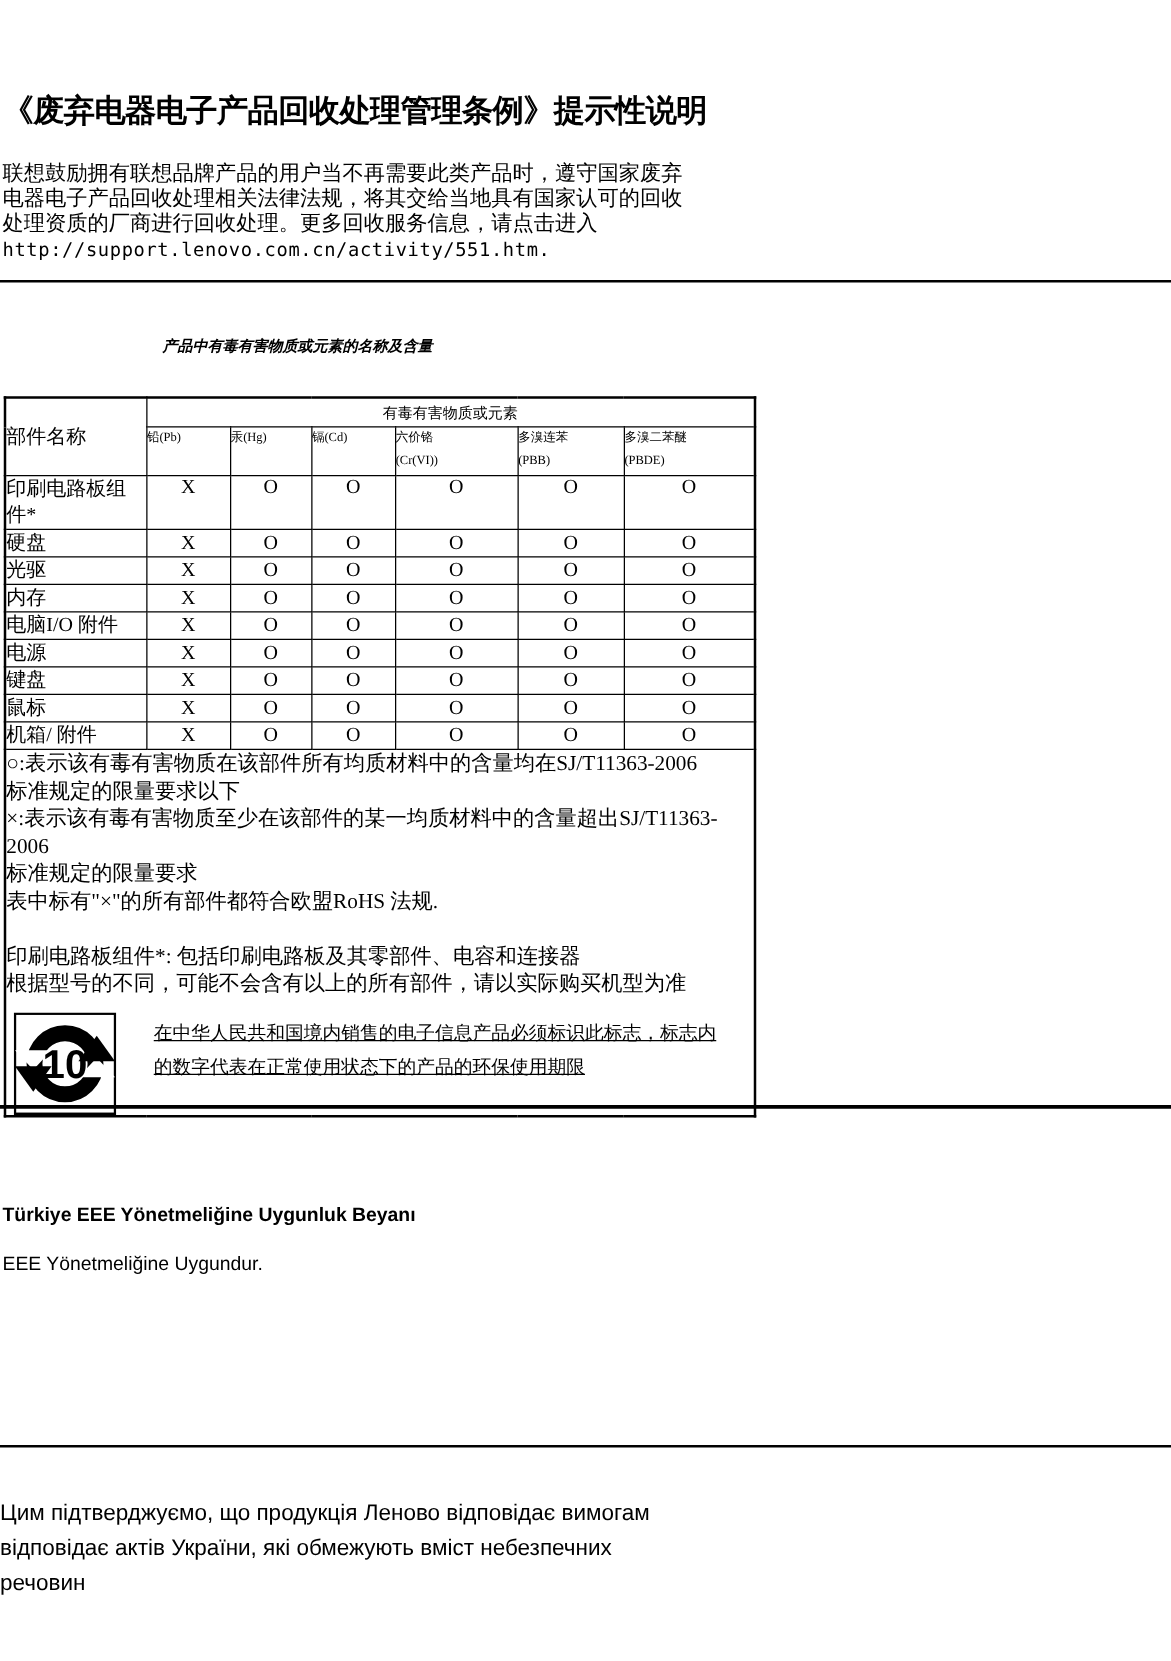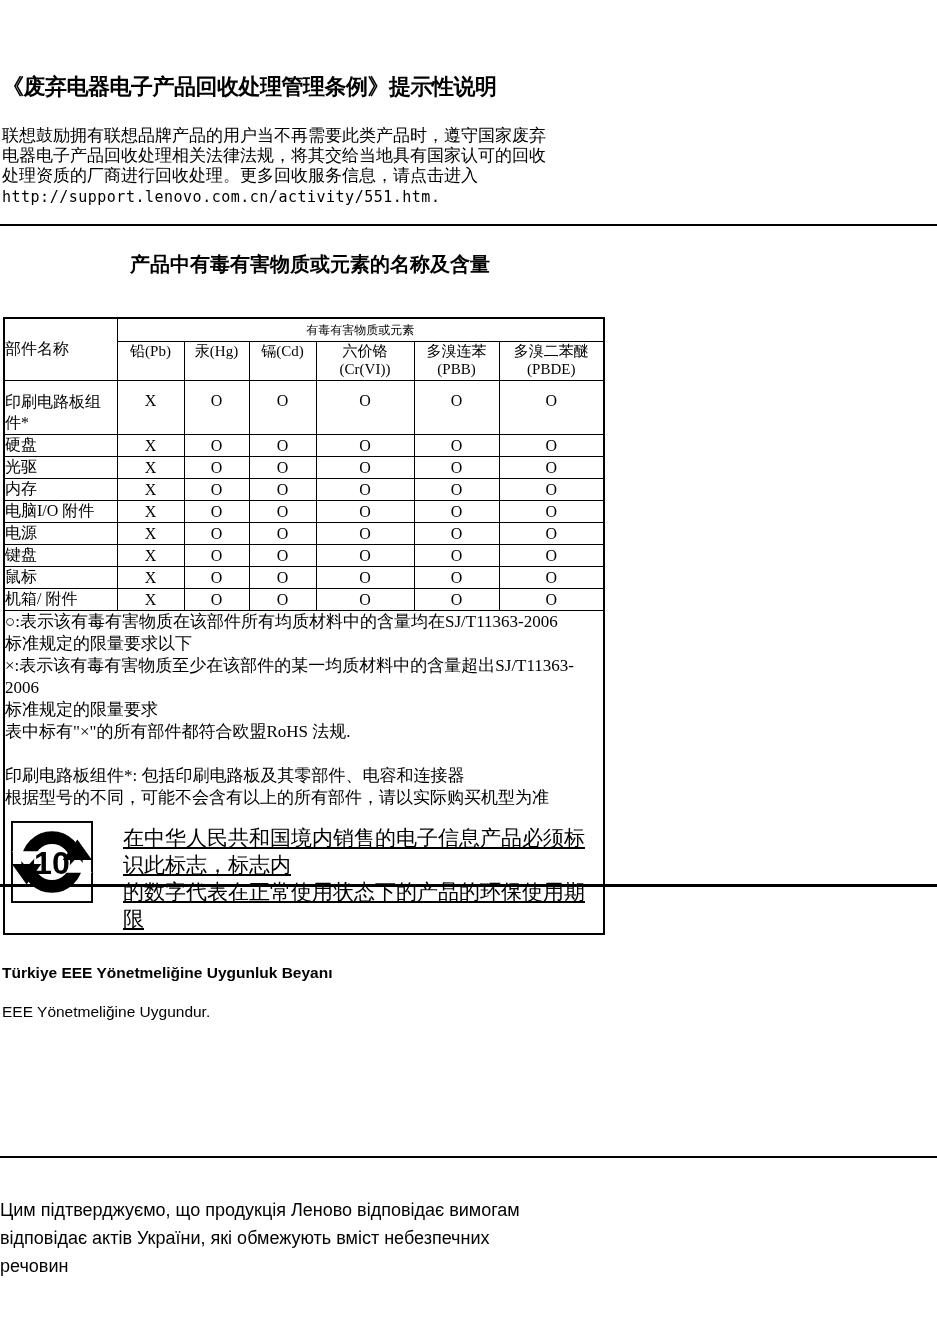--- a/index.html
+++ b/index.html
@@ -1,47 +1,47 @@
 <!DOCTYPE html>
 <html><head>
 <meta charset="utf-8">
 <style>
   html,body{margin:0;padding:0;background:#fff;}
   body{width:937px;height:1329px;position:relative;font-family:"Liberation Sans",sans-serif;color:#000;}
   .page{position:absolute;left:0;top:0;width:937px;height:1329px;background:#fff;overflow:hidden;}
 
   
   .sec-recycle{position:absolute;left:2px;top:72px;width:640px;}
-  .sec-recycle h1{font-size:22px;font-weight:bold;letter-spacing:-0.5px;margin:0 0 24px 0;font-family:Liberation Serif, serif;}
+  .sec-recycle h1{font-size:25px;font-weight:bold;letter-spacing:-0.5px;margin:0 0 24px 0;font-family:Liberation Serif, serif;}
   .cn-body{font-size:17px;line-height:20px;}
   .cn-url{font-family:"DejaVu Sans Mono",monospace;font-size:15px;margin-top:1px;letter-spacing:0.5px;}
 
   .rule{position:absolute;left:0;width:937px;background:#000;}
   .rule-1{top:224px;height:2px;}
   .rule-2{top:884px;height:3px;}
   .rule-3{top:1156px;height:2px;}
 
   
-  .tbl-caption{position:absolute;left:130px;top:251px;font-size:20px;font-weight:bold;}
+  .tbl-caption{position:absolute;left:130px;top:269px;font-size:12px;font-weight:bold;font-style:italic;}
   table.hz{position:absolute;left:3px;top:317px;width:602px;border-collapse:collapse;table-layout:fixed;
            font-family:"Liberation Serif",serif;font-size:16px;}
   table.hz th,table.hz td{border:1px solid #000;padding:0;}
   table.hz{border:2px solid #000;}
   th.part-hd{width:113px;vertical-align:middle;text-align:left;padding-left:8px;font-weight:normal;font-size:16px;}
   th.group-hd{height:22px;text-align:center;font-weight:normal;font-size:12px;}
-  th.sub-hd{height:38px;text-align:center;vertical-align:top;font-weight:normal;font-size:15px;padding-top:2px;line-height:18px;}
+  th.sub-hd{height:38px;text-align:left;vertical-align:top;font-weight:normal;font-size:10px;padding-top:2px;line-height:18px;}
   td.part{width:113px;text-align:left;padding-left:6px;font-size:16px;}
   td.val{text-align:center;font-size:16px;}
-  tr.r-first td{height:42px;vertical-align:top;padding-top:11px;}
+  tr.r-first td{height:42px;vertical-align:top;padding-top:0;}
   tr.r-std td{height:21px;}
   td.legend{vertical-align:top;padding:4px 8px 6px 8px;font-size:17px;line-height:22px;font-family:"Liberation Serif",serif;}
   .legend-gap{height:22px;}
   .epup{display:flex;align-items:flex-start;margin-top:12px;text-decoration:underline;}
   .epup-logo{width:82px;height:82px;margin-left:6px;flex:0 0 auto;}
-  .epup-text{margin-left:30px;padding-top:4px;font-size:21px;line-height:27px;}
+  .epup-text{margin-left:30px;padding-top:4px;font-size:15px;line-height:27px;}
 
   .c2{width:67px;} .c3{width:65px;} .c4{width:67px;} .c5{width:98px;} .c6{width:85px;} .c7{width:105px;}
 
   
   .sec-tr{position:absolute;left:2px;top:964px;width:540px;font-family:"Liberation Sans",sans-serif;}
   .sec-tr h2{font-size:15.5px;font-weight:bold;margin:0 0 21px 0;}
   .tr-body{font-size:15.5px;line-height:17.5px;}
   .tr-closing{font-size:15.5px;margin-top:7px;}
 
   

